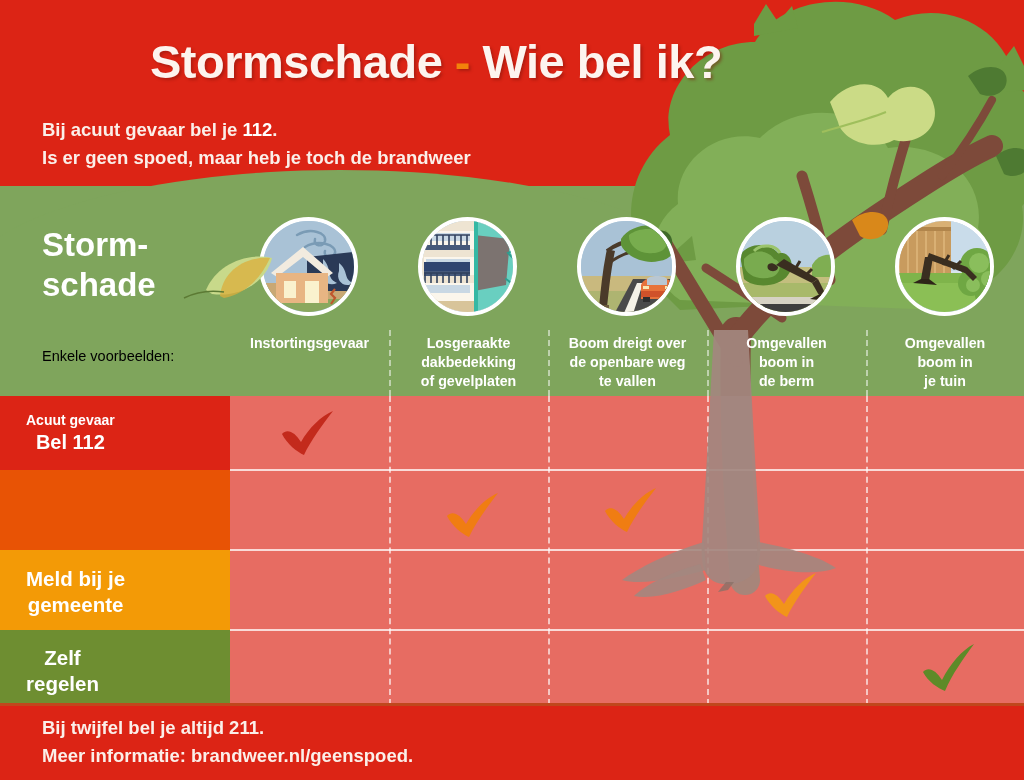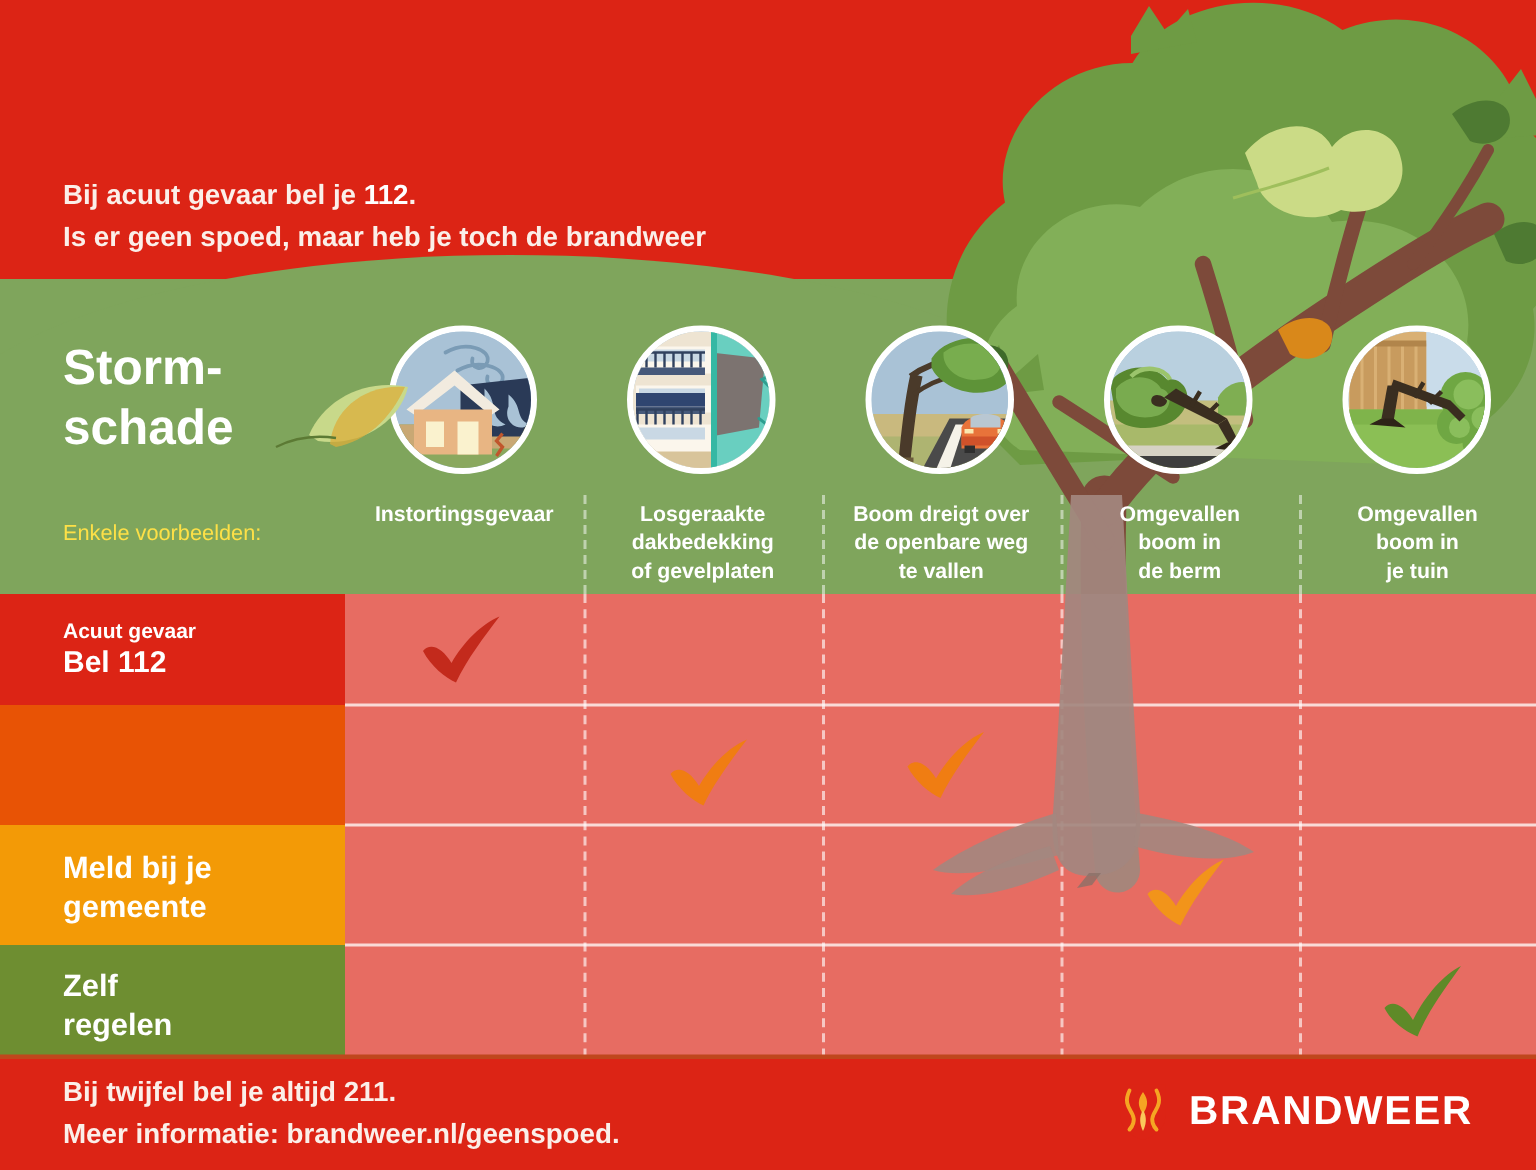--- a/index.html
+++ b/index.html
@@ -60,43 +60,44 @@
   #tree-lower { left:530px; top:330px; width:520px; height:300px; z-index:26; pointer-events:none; }
 
   
   #storm-title {
     position:absolute; left:42px; top:225px;
     font-size:33px; line-height:40px; font-weight:bold; color:#FFFFFF;
     z-index:30;
   }
   #examples-label {
     position:absolute; left:42px; top:348px;
-    font-size:14.5px; color:#fde047; font-weight:normal;
+    font-size:14.5px; color:#000000; font-weight:normal;
     z-index:30;
   }
 
   
   .circ {
     position:absolute; width:99px; height:99px; border-radius:50%;
     border:4px solid #FFFFFF; overflow:hidden; background:#A8C4D8;
     z-index:22;
   }
 
   
   .colhead {
     position:absolute; top:334px;
     font-size:14.2px; line-height:19px; font-weight:bold;
     color:#FFFFFF; text-align:center; z-index:30;
   }
 
   
   .rowband { position:absolute; left:0; width:230px; z-index:20; }
   .rowlabel {
-    position:absolute; left:42px; color:#FFFFFF;
+    position:absolute; left:26px; color:#FFFFFF;
     z-index:21;
+    text-align:center;
   }
   .rowlabel .sm { font-size:14px; line-height:19px; font-weight:bold; display:block; }
   .rowlabel .lg { font-size:20px; line-height:25px; font-weight:bold; display:block; }
   .rowlabel.big .lg { font-size:20.5px; line-height:26px; }
 
   
   #grid-area {
     position:absolute; left:230px; top:396px; width:794px; height:309px;
     background:rgba(255,255,255,0.33);
     z-index:15;
@@ -440,40 +441,33 @@
   </svg>
 
   <svg class="check" style="left:760px;top:570px;width:62px;height:52px;" viewBox="0 0 62 52">
     <path d="M5 26 C 10 20 18 24 24 34 C 32 20 44 8 56 3 C 46 16 34 32 27 47 C 20 44 10 36 5 26 Z" fill="#F2941A"></path>
   </svg>
 
   <svg class="check" style="left:918px;top:642px;width:62px;height:52px;" viewBox="0 0 62 52">
     <path d="M5 30 C 10 24 18 28 24 38 C 32 22 44 8 56 2 C 46 16 34 32 27 49 C 20 46 10 40 5 30 Z" fill="#5E8A28"></path>
   </svg>
 
+  <div id="main-title">
+    <span>Stormschade</span>
+    <span class="dash">-</span>
+    <span>Wie bel ik?</span>
+  </div>
 
   <div id="intro">
     <div>
       <span>Bij acuut gevaar bel je </span><span class="num">112</span><span>.</span>
     </div>
     <div>Is er geen spoed, maar heb je toch de brandweer</div>
   </div>
 
   <div class="layer" id="footdiv"></div>
   <div class="layer" id="footer-zone"></div>
   <div id="footer-text">
     <div>Bij twijfel bel je altijd 211.</div>
     <div>Meer informatie: brandweer.nl/geenspoed.</div>
   </div>
-  <div id="logo">
-    <svg width="42" height="42" viewBox="0 0 42 42">
-      <path d="M6 4 H36 V24 C 36 34 28 39 21 41 C 14 39 6 34 6 24 Z" fill="#DC2415"></path>
-      <g stroke="#F5A623" stroke-width="2.6" fill="none" stroke-linecap="round">
-        <path d="M12 8 C 8 16 12 20 14 24 C 16 28 14 32 12 34"></path>
-        <path d="M30 8 C 34 16 30 20 28 24 C 26 28 28 32 30 34"></path>
-      </g>
-      <path d="M21 9 C 16 16 19 20 21 24 C 23 20 26 16 21 9 Z" fill="#F5A623"></path>
-      <path d="M21 21 C 18 26 19 31 21 35 C 23 31 24 26 21 21 Z" fill="#FBC85A"></path>
-    </svg>
-    <span id="logo-word">BRANDWEER</span>
-  </div>
 
 </div>
 
 </body></html>

